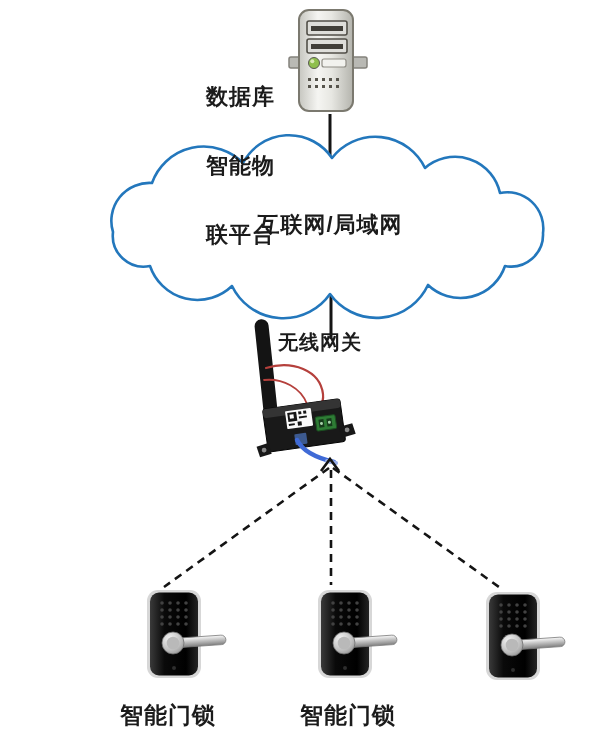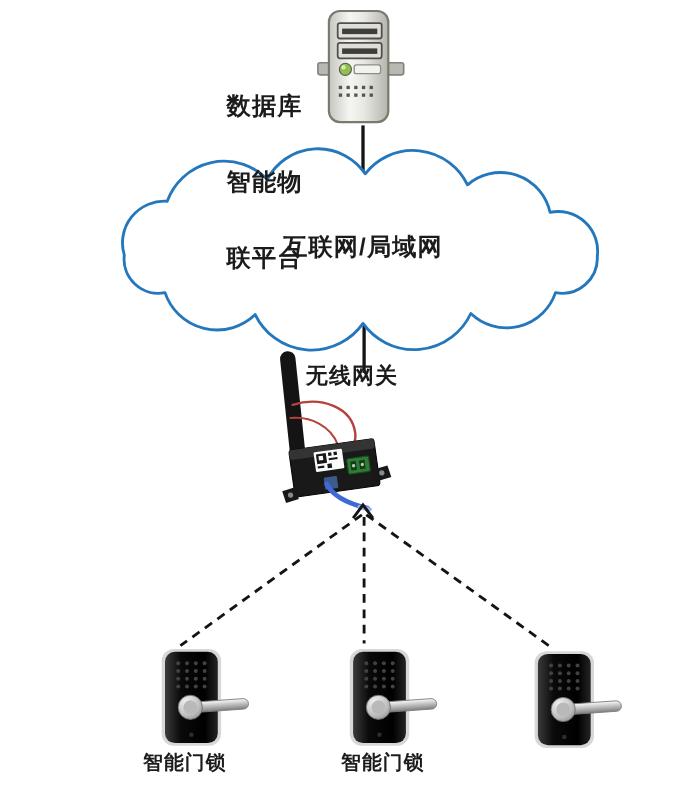--- a/index.html
+++ b/index.html
@@ -8,21 +8,21 @@
     font-family:"Liberation Sans","DejaVu Sans",sans-serif;overflow:hidden;
   }
   .canvas svg{position:absolute;left:0;top:0;}
   .label{
     position:absolute;color:var(--color-text,#1b1b1b);font-weight:bold;
     white-space:pre;line-height:1.04;
   }
   .server-label{left:206px;top:39px;font-size:22px;line-height:23px;letter-spacing:1px;}
   .cloud-label{left:330px;top:214px;transform:translateX(-50%);font-size:22px;letter-spacing:1px;}
   .gateway-label{left:278px;top:320px;font-size:20px;letter-spacing:1px;margin-top:12px;}
-  .lock-label{top:684px;transform:translateX(-50%);font-size:18px;letter-spacing:1px;}
+  .lock-label{top:704px;transform:translateX(-50%);font-size:23px;letter-spacing:1px;}
   
   .conn{stroke:var(--color-connector,#111);stroke-width:3;}
   .dash{stroke:var(--color-connector,#141414);stroke-width:2.6;stroke-dasharray:8 6;fill:none;}
   .chev{stroke:var(--color-connector,#141414);stroke-width:2.6;fill:none;stroke-linejoin:miter;}
   .cloud{fill:#ffffff;stroke:var(--color-cloud-stroke,#2377bc);stroke-width:2.6;stroke-linejoin:round;}
   .wire{fill:none;stroke:var(--color-red-wire,#b5403c);stroke-linecap:round;}
   .cable{fill:none;stroke:var(--color-blue-cable,#3f6ad6);stroke-width:4.5;stroke-linecap:round;}
   .cable-tip{fill:none;stroke:#9bb0ea;stroke-width:4;stroke-linecap:round;}
   .lk-edge{fill:#d7d7d7;}
   .lk-bar{fill:url(#gradBar);stroke:#7c7c7c;stroke-width:.8;}

